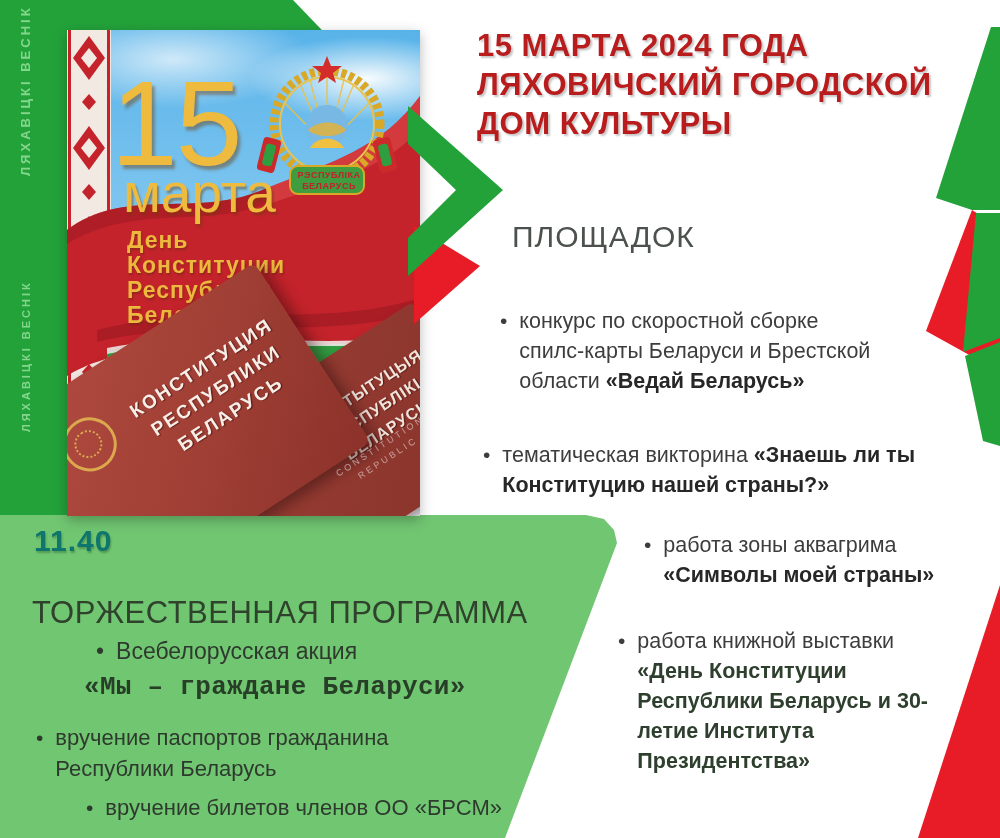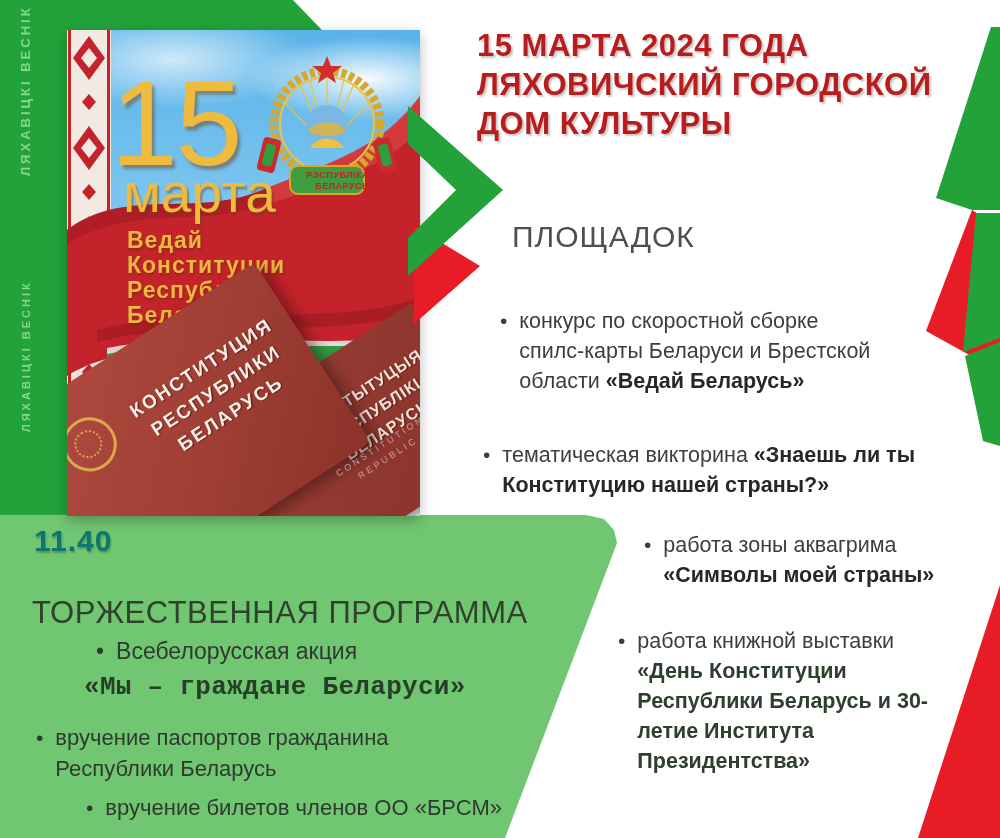--- a/index.html
+++ b/index.html
@@ -27,21 +27,21 @@
       radial-gradient(ellipse 200px 70px at 30% 6%, rgba(255,255,255,.7), rgba(255,255,255,0) 70%),
       radial-gradient(ellipse 230px 110px at 95% 50%, rgba(255,255,255,.85), rgba(255,255,255,0) 70%),
       linear-gradient(180deg,#58b3e9 0%,#86c9f0 45%,#c3e4f7 100%);}
   .poster svg{position:absolute;left:0;top:0;}
   .day-num{left:44px;top:33px;font-size:120px;font-weight:400;color:#eebb3f;line-height:1;
     text-shadow:3px 4px 3px rgba(110,60,10,.45);letter-spacing:-2px;}
   .month{left:56px;top:136px;font-size:55px;font-weight:400;color:#eebb3f;line-height:1;
     text-shadow:2px 3px 2px rgba(110,60,10,.45);}
   .holiday{left:60px;top:198px;font-size:23px;font-weight:800;color:#ecb83d;line-height:25px;
     letter-spacing:1px;text-shadow:1px 2px 2px rgba(110,40,20,.55);}
-  .ribbon-text{left:222px;top:140px;width:80px;text-align:right;font-size:9px;font-weight:800;
+  .ribbon-text{left:222px;top:140px;width:80px;text-align:center;font-size:9px;font-weight:800;
     color:#c0232b;line-height:11px;letter-spacing:.5px;z-index:6;}
 
   .book{border-radius:8px;z-index:4;}
   .book.b1{left:-34px;top:298px;width:304px;height:214px;transform:rotate(-33deg);
     background:linear-gradient(135deg,#b24c41 0%,#a03f35 55%,#8c322a 100%);
     box-shadow:6px 8px 14px rgba(40,10,10,.45);}
   .book.b2{left:148px;top:330px;width:268px;height:176px;transform:rotate(-33deg);
     background:linear-gradient(135deg,#9c4036 0%,#86322a 100%);
     box-shadow:4px 6px 10px rgba(40,10,10,.4);}
   .book-title{position:absolute;text-align:center;color:#f7efe7;font-weight:700;
@@ -174,21 +174,21 @@
     </svg>
 
     <div class="abs ribbon-text">
       <div>РЭСПУБЛІКА</div>
       <div>БЕЛАРУСЬ</div>
     </div>
 
     <div class="abs day-num">15</div>
     <div class="abs month">марта</div>
     <div class="abs holiday">
-      <div>Ведай</div>
+      <div>День</div>
       <div>Конституции</div>
       <div>Республики</div>
       <div>Беларусь</div>
     </div>
 
     <div class="abs page-edge"></div>
 
     <div class="abs book b2">
       <div class="book-title">
         <div>КАНСТЫТУЦЫЯ</div>

